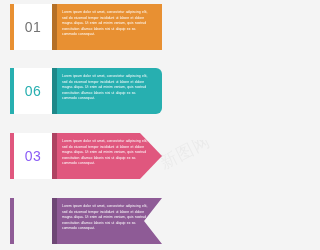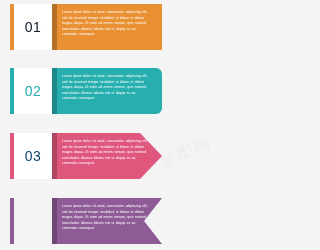--- a/index.html
+++ b/index.html
@@ -129,49 +129,49 @@
   }
 </style>
 </head>
 <body style="background: rgb(244, 244, 244);">
 
 <div id="infographic">
 
   <div class="banner-row r1">
     <div class="accent-bar" style="background: rgb(232, 144, 50);"></div>
     <div class="number-card">
-      <span class="number-text" style="color: #0f172a;">01</span>
+      <span class="number-text" style="color: #737373;">01</span>
     </div>
     <div class="body-wrap">
       <svg class="body-shape" viewBox="0 0 110 46" preserveAspectRatio="none">
         <polygon points="0,0 110,0 110,46 0,46" fill="#e89032"></polygon>
       </svg>
       <div class="fold-strip"></div>
       <div class="body-text">Lorem ipsum dolor sit amet, consectetur adipiscing elit, sed do eiusmod tempor incididunt ut labore et dolore magna aliqua. Ut enim ad minim veniam, quis nostrud exercitation ullamco laboris nisi ut aliquip ex ea commodo consequat.</div>
     </div>
   </div>
 
   <div class="banner-row r2">
     <div class="accent-bar" style="background: rgb(39, 175, 176);"></div>
     <div class="number-card">
-      <span class="number-text" style="color: rgb(39, 175, 176);">02</span>
+      <span class="number-text" style="color: rgb(39, 175, 176);">06</span>
     </div>
     <div class="body-wrap">
       <svg class="body-shape" viewBox="0 0 110 46" preserveAspectRatio="none">
         <path d="M0,0 H104 A6,6 0 0 1 110,6 V40 A6,6 0 0 1 104,46 H0 Z" fill="#27afb0"></path>
       </svg>
       <div class="fold-strip"></div>
       <div class="body-text">Lorem ipsum dolor sit amet, consectetur adipiscing elit, sed do eiusmod tempor incididunt ut labore et dolore magna aliqua. Ut enim ad minim veniam, quis nostrud exercitation ullamco laboris nisi ut aliquip ex ea commodo consequat.</div>
     </div>
   </div>
 
   <div class="banner-row r3">
     <div class="accent-bar" style="background: rgb(224, 87, 126);"></div>
     <div class="number-card">
-      <span class="number-text" style="color: #0c4a6e;">03</span>
+      <span class="number-text" style="color: #8b5cf6;">03</span>
     </div>
     <div class="body-wrap">
       <svg class="body-shape" viewBox="0 0 110 46" preserveAspectRatio="none">
         <polygon points="0,0 88,0 110,23 88,46 0,46" fill="#e0577e"></polygon>
       </svg>
       <div class="fold-strip"></div>
       <div class="body-text">Lorem ipsum dolor sit amet, consectetur adipiscing elit, sed do eiusmod tempor incididunt ut labore et dolore magna aliqua. Ut enim ad minim veniam, quis nostrud exercitation ullamco laboris nisi ut aliquip ex ea commodo consequat.</div>
     </div>
   </div>
 

